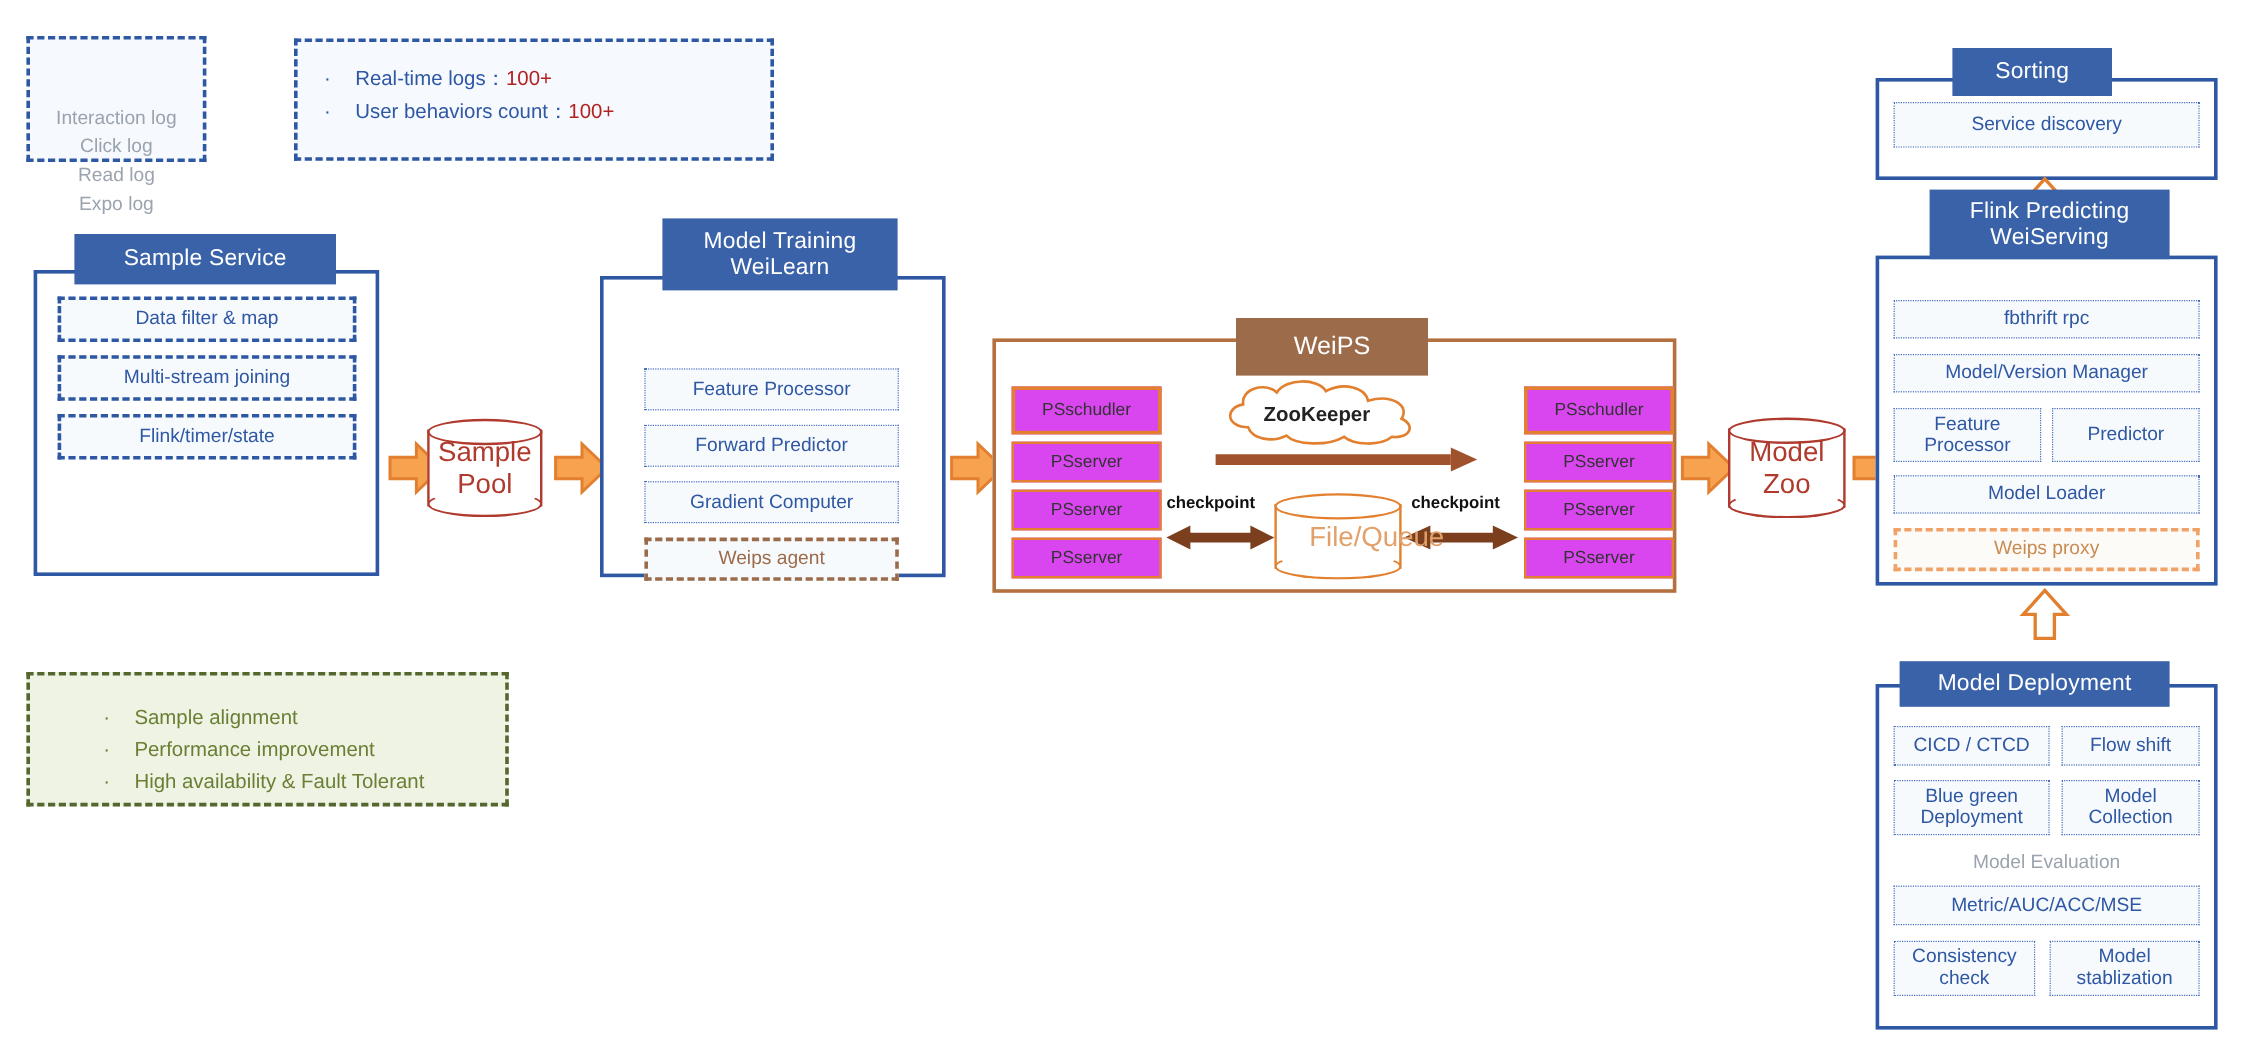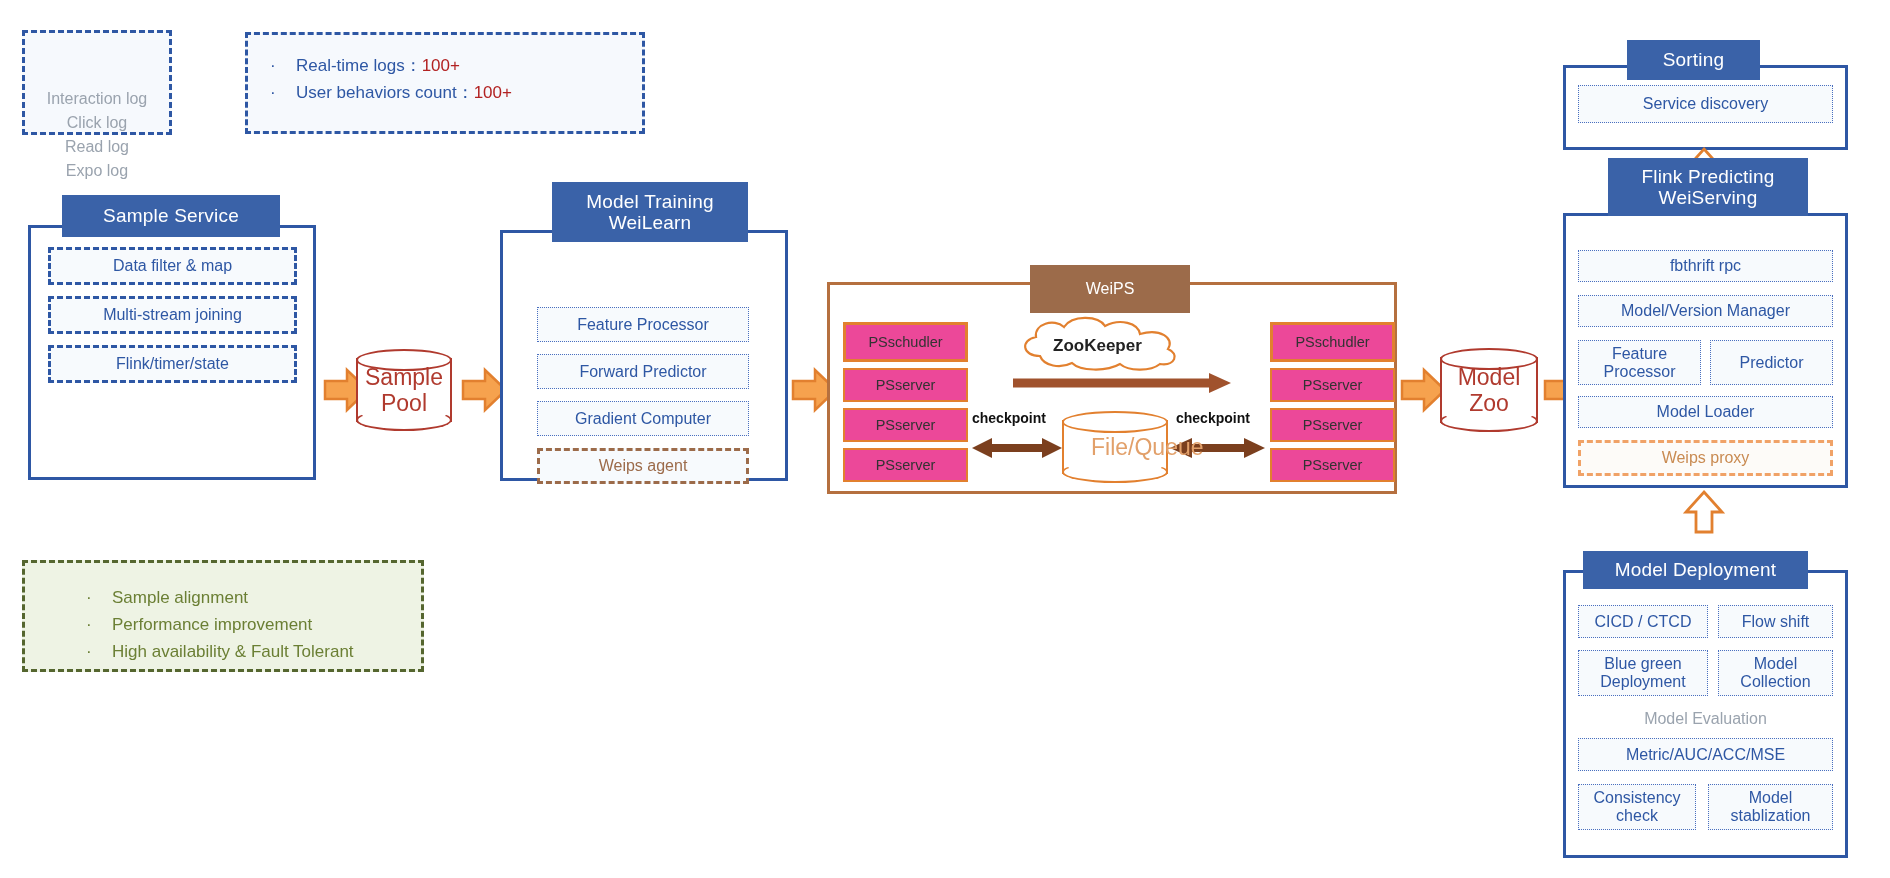--- a/index.html
+++ b/index.html
@@ -43,23 +43,23 @@
             border-top-color:transparent;background:#fff;}
   .cyl .lab{position:absolute;left:0;right:0;top:50%;transform:translateY(-50%);
             text-align:center;color:#B03A2E;font-size:23px;line-height:1.15;z-index:3;}
   .cyl.orange .body{border-left-color:#E2802F;border-right-color:#E2802F;}
   .cyl.orange .top{border-color:#E2802F;}
   .cyl.orange .bot{border-color:#E2802F;border-top-color:transparent;}
   .cyl.orange .lab{color:#E2A06A;padding-left:29px;}
 
   
   .weips-box{border:3px solid #B5703F;background:#fff;}
-  .weips-title{background:#9C6B4A;color:#fff;font-size:16px;
+  .weips-title{background:#9C6B4A;color:#fff;font-size:21px;
                display:flex;align-items:center;justify-content:center;}
-  .ps{border:3.5px solid #E2802F;background:#ec4899;color:#333;
+  .ps{border:3.5px solid #E2802F;background:#d946ef;color:#333;
       display:flex;align-items:center;justify-content:center;font-size:14.5px;}
   .ps.thin{border-width:2.2px;}
   .zk-label{position:absolute;color:#222;font-size:17px;font-weight:bold;}
   .ckp{position:absolute;color:#111;font-size:14px;font-weight:bold;}
 
   svg{position:absolute;overflow:visible;}
 </style>
 </head>
 <body>
 

